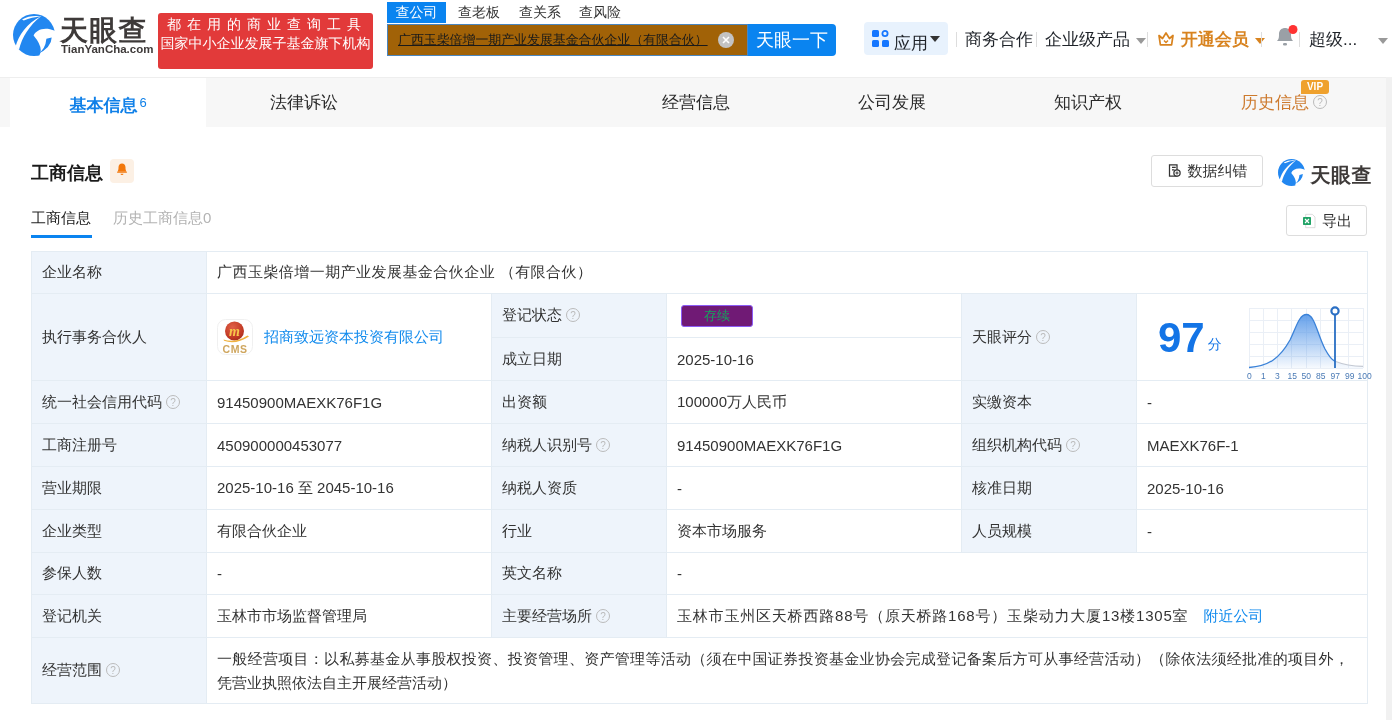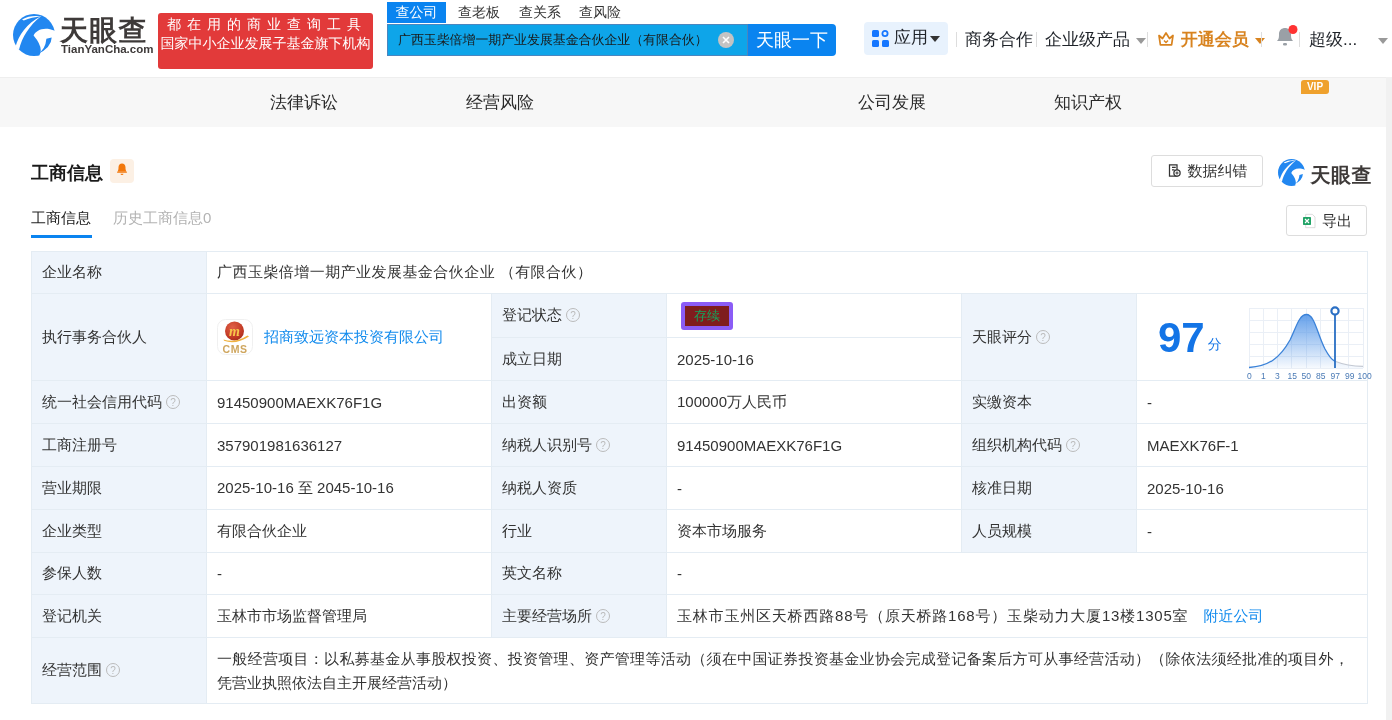--- a/index.html
+++ b/index.html
@@ -10,26 +10,26 @@
 #header { position:absolute; left:0; top:0; width:1392px; height:77px; background:#fff; }
 #logo-text { position:absolute; left:60px; top:12px; font-weight:bold; color:#3e3a39; font-size:28px; letter-spacing:1.2px; }
 #logo-sub { position:absolute; left:61px; top:43px; font-weight:bold; color:#3e3a39; font-size:11.5px; letter-spacing:0px; }
 #redbox { position:absolute; left:158px; top:13px; width:215px; height:56px; background:#e23a3a; border-radius:3px; color:#fff; text-align:center; }
 #redbox .l1 { font-size:14px; letter-spacing:6px; margin-top:3px; white-space:nowrap; margin-left:3px; }
 #redbox .l2 { font-size:14px; letter-spacing:0px; margin-top:1px; white-space:nowrap; }
 
 .stab { position:absolute; top:2px; height:21px; line-height:21px; font-size:14px; color:#333; text-align:center; }
 #stab1 { left:387px; width:59px; background:#0a84f0; color:#fff; }
 
-#sinput { position:absolute; left:387px; top:24px; width:361px; height:32px; border:1px solid #4a86c0; background:#0ea5e9; font-size:13px; letter-spacing:-0.1px; color:#1a1a1a; line-height:30px; padding-left:10px; white-space:nowrap; overflow:hidden; }
+#sinput { position:absolute; left:387px; top:24px; width:361px; height:32px; border:1px solid #4a86c0; background:#a16207; font-size:13px; letter-spacing:-0.1px; color:#1a1a1a; line-height:30px; padding-left:10px; white-space:nowrap; overflow:hidden;text-decoration:underline; }
 #clearbtn { position:absolute; left:718px; top:32px; width:16px; height:16px; border-radius:50%; background:#c3c3c3; }
 #searchbtn { position:absolute; left:748px; top:24px; width:88px; height:32px; background:#0a84f0; color:#fff; font-size:18px; text-align:center; line-height:32px; border-radius:0 4px 4px 0; }
 
 #appbox { position:absolute; left:864px; top:22px; width:84px; height:33px; background:#e8f2fd; border-radius:4px; }
-#appbox .t { position:absolute; left:30px; top:4px; font-size:17px; color:#1f2329;font-family:Liberation Mono, monospace; }
+#appbox .t { position:absolute; left:30px; top:10px; font-size:17px; color:#1f2329;font-family:Liberation Mono, monospace; }
 .hmenu { position:absolute; top:28px; font-size:17px; color:#1f2329; }
 .hdiv { position:absolute; top:32px; width:1px; height:15px; background:#ddd; }
 #vipmenu { color:#d8831f; font-weight:bold; }
 
 .caret { display:inline-block; width:0; height:0; border-left:5px solid transparent; border-right:5px solid transparent; border-top:6px solid #333; vertical-align:middle; margin-left:6px; }
 .caret.gray { border-top-color:#999; }
 .caret.orange { border-top-color:#d8831f; }
 
 #navbar { position:absolute; left:0; top:77px; width:1386px; height:50px; background:#f7f7f7; border-top:1px solid #eee; }
 .ntab { position:absolute; top:0; width:196px; height:50px; line-height:50px; text-align:center; font-size:17px; color:#2a2a2a; }
@@ -43,21 +43,21 @@
 
 #subtab1 { position:absolute; left:31px; top:209px; font-size:15px; color:#222; }
 #subtab1 .ul { position:absolute; left:0; top:26px; width:61px; height:3px; background:#0a84f0; }
 #subtab2 { position:absolute; left:113px; top:209px; font-size:15px; color:#b3b3b3; }
 #exportbtn { position:absolute; left:1286px; top:205px; width:81px; height:31px; border:1px solid #ddd; border-radius:3px; background:#fff; font-size:15px; color:#333; text-align:center; line-height:29px; }
 
 #tbl { position:absolute; left:31px; top:251px; width:1336px; border-collapse:collapse; table-layout:fixed; font-size:15px; color:#333; }
 #tbl td { border:1px solid #e4ecf3; padding:4px 10px 4px 10px; vertical-align:middle; }
 #tbl td.lb { background:#eef4fb; }
 .qm { display:inline-block; width:14px; height:14px; border-radius:50%; border:1px solid #bbb; color:#bbb; font-size:10px; line-height:13px; text-align:center; vertical-align:1px; margin-left:4px; }
-.tag-green { display:inline-block; background:#7f1d1d; border:4px solid #8b5cf6; color:#17a25c; font-size:13px; padding:1px 9px; border-radius:3px; }
+.tag-green { display:inline-block; background:#701a75; border:1px solid #8b5cf6; color:#17a25c; font-size:13px; padding:1px 22px; border-radius:3px; }
 a.blue { color:#128bed; text-decoration:none; }
 </style>
 </head>
 <body>
 <div id="header">
   <svg class="abs" style="left:13px;top:14px" width="42" height="42" viewBox="0 0 42 42">
     <circle cx="21" cy="21" r="21" fill="#2287f0"></circle>
     <path d="M9 5.5 Q17.5 0.8 28.5 2.5 Q18.5 3 10.8 6.6 Z" fill="#fff"></path>
     <path d="M2.6 32.5 C5.5 22 13.5 9 28.4 2.0 C16.5 11 8.8 23.5 6 35.8 Z" fill="#fff"></path>
     <path d="M20.6 21.6 C22.8 16.8 29 13.6 37 15.3 L43 17 L43 43 L26.3 41.4 Q31 34 20.6 21.6 Z" fill="#fff"></path>
@@ -107,24 +107,26 @@
     <path d="M3 16 C5 14 5 12 5 9 C5 5 8 3 11 3 C14 3 17 5 17 9 C17 12 17 14 19 16 Z" fill="#9aa0a6"></path>
     <rect x="9" y="18" width="4" height="2.5" rx="1.2" fill="#9aa0a6"></rect>
     <circle cx="19" cy="4.5" r="4.5" fill="#f33"></circle>
   </svg>
   <div class="hdiv" style="left:1299px"></div>
   <div class="hmenu" style="left:1309px">超级...</div>
   <span class="caret gray abs" style="left:1372px;top:38px"></span>
 </div>
 
 <div id="navbar">
+  <div class="ntab" id="ntab0" style="left:10px">基本信息<span style="font-size:13px;font-weight:normal;color:#1080e8;vertical-align:4px;margin-left:2px">6</span></div>
   <div class="ntab" style="left:206px">法律诉讼</div>
-  <div class="ntab" style="left:402px">经营风险</div>
+  <div class="ntab" style="left:598px">经营信息</div>
   <div class="ntab" style="left:794px">公司发展</div>
   <div class="ntab" style="left:990px">知识产权</div>
+  <div class="ntab" style="left:1186px;color:#cd7a2e">历史信息<span class="qm" style="vertical-align:2px">?</span></div>
   <div id="vipbadge">VIP</div>
 </div>
 
 <div id="gsxx-title">工商信息</div>
 <div id="bellbadge">
   <svg width="14" height="14" viewBox="0 0 24 24">
       <path d="M4 16.5 C6 14.5 6 11.5 6 9 C6 5 8.5 2.5 12 2.5 C15.5 2.5 18 5 18 9 C18 11.5 18 14.5 20 16.5 Z" fill="#f2780c"></path>
       <rect x="3.5" y="16.5" width="17" height="2" rx="1" fill="#f2780c"></rect>
       <path d="M9.5 20 a2.5 2.2 0 0 0 5 0 Z" fill="#f2780c"></path>
     </svg>
@@ -236,21 +238,21 @@
 <tr style="height:43px">
         <td class="lb">统一社会信用代码<span class="qm">?</span></td>
         <td>91450900MAEXK76F1G</td>
         <td class="lb">出资额</td>
         <td>100000万人民币</td>
         <td class="lb">实缴资本</td>
         <td>-</td>
       </tr>
 <tr style="height:43px">
         <td class="lb">工商注册号</td>
-        <td>357901981636127</td>
+        <td>450900000453077</td>
         <td class="lb">纳税人识别号<span class="qm">?</span></td>
         <td>91450900MAEXK76F1G</td>
         <td class="lb">组织机构代码<span class="qm">?</span></td>
         <td>MAEXK76F-1</td>
       </tr>
 <tr style="height:43px">
         <td class="lb">营业期限</td>
         <td>2025-10-16 至 2045-10-16</td>
         <td class="lb">纳税人资质</td>
         <td>-</td>

